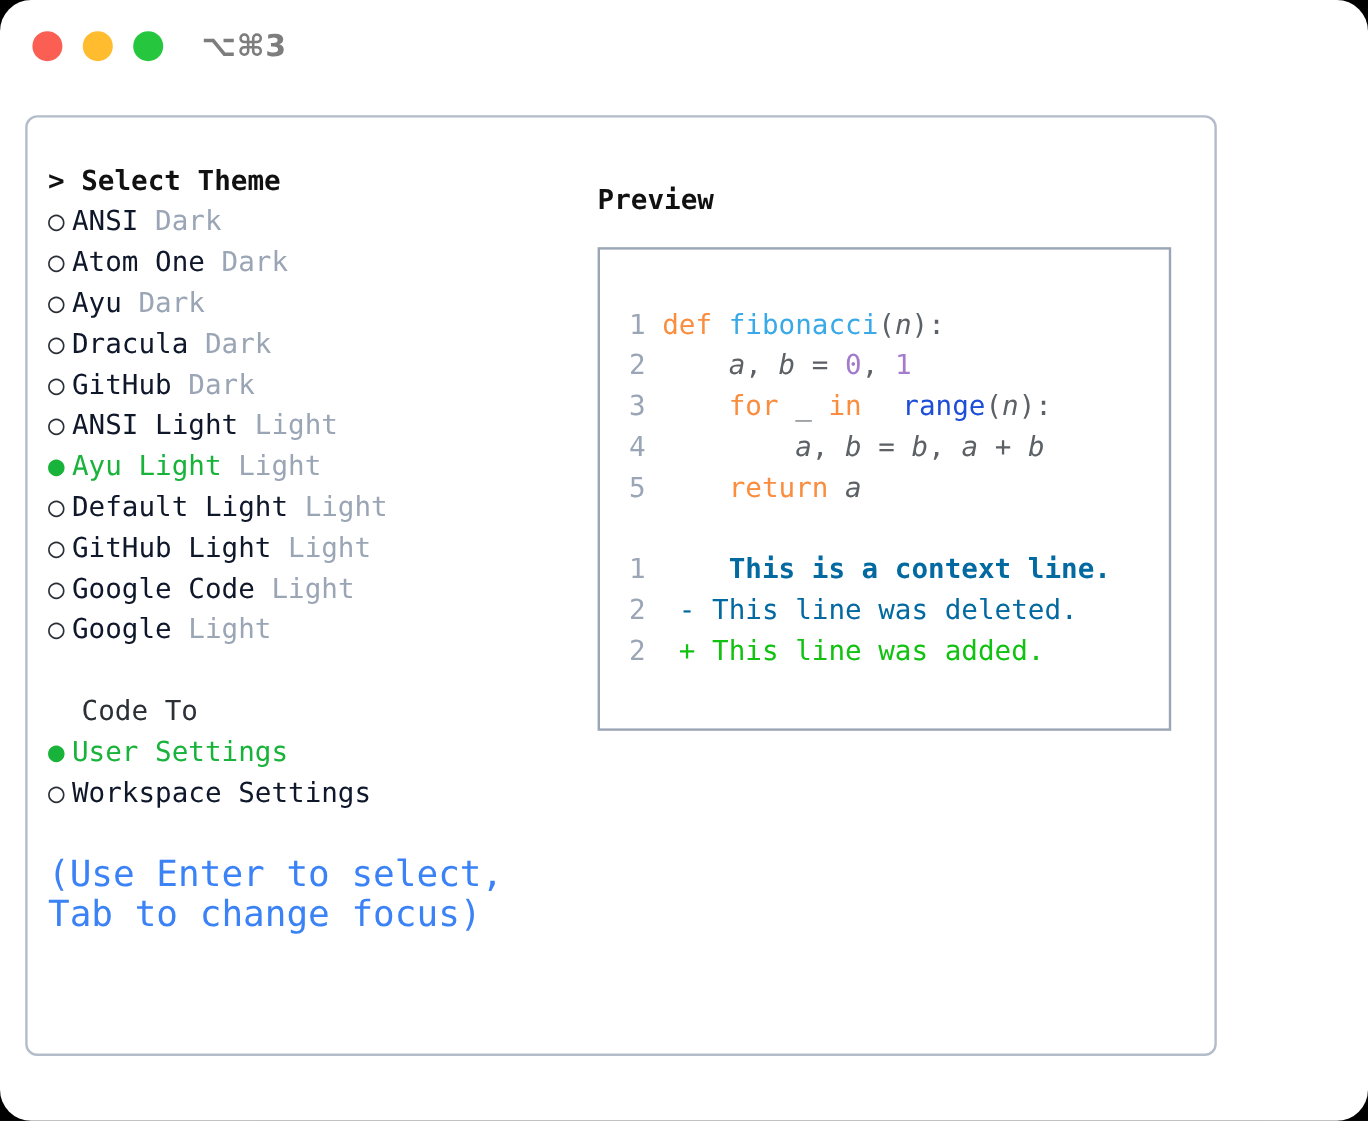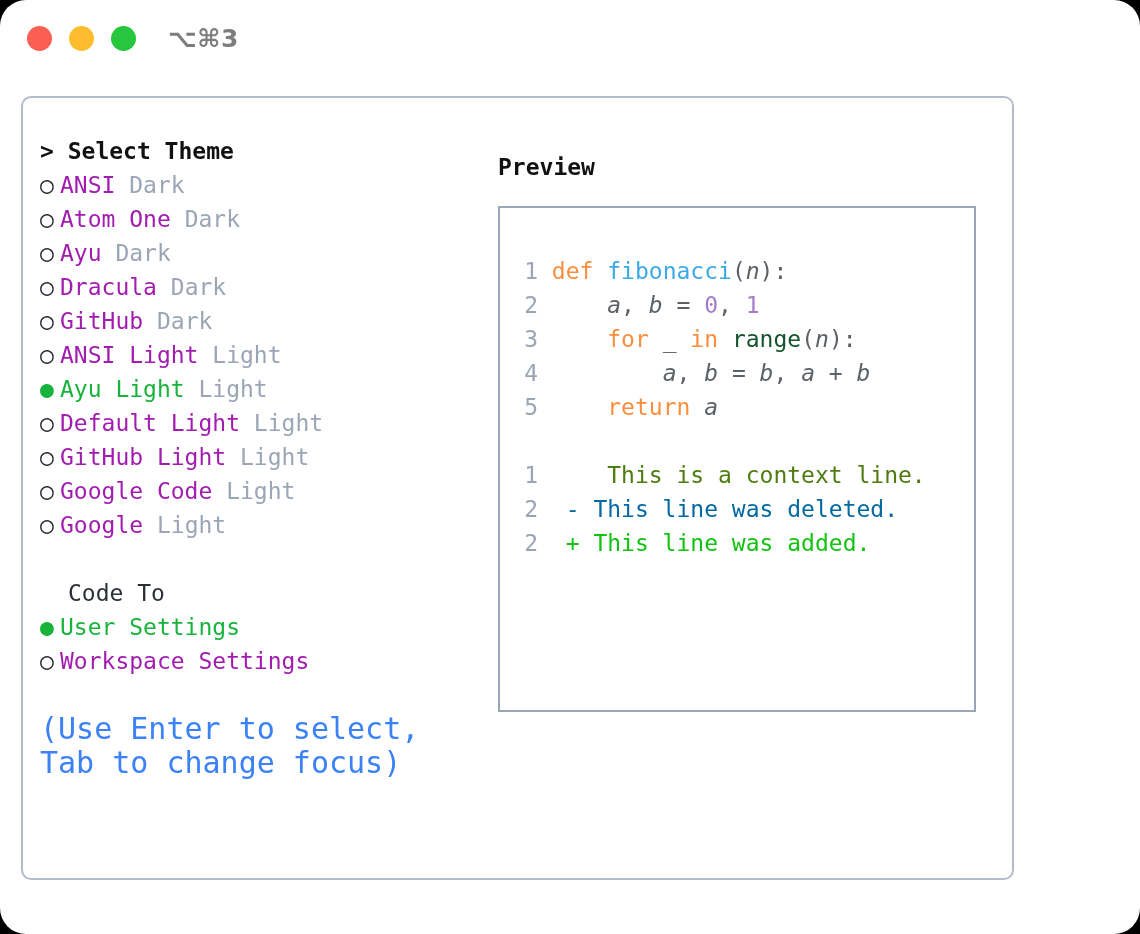--- a/index.html
+++ b/index.html
@@ -95,21 +95,21 @@
     white-space: pre;
     color: #2b2f36;
   }
   .radio {
     display: inline-block;
     width: 20px;
     color: #2b2f36;
   }
   .theme-row.selected .radio { color: #18b33a; }
   .theme-row.selected .tname { color: #18b33a; }
-  .tname { color: #a21caf; }
+  .tname { color: #0f172a; }
   .tkind { color: #9aa5b5; }
 
   .spacer-block { height: 34px; }
 
   .applyto-head {
     font-size: 23px;
     line-height: 34px;
     color: #2b2f36;
     white-space: pre;
     padding-left: 28px;
@@ -134,21 +134,21 @@
   .preview-head {
     font-size: 23px;
     font-weight: 700;
     color: #111111;
     line-height: 34px;
   }
 
   .preview-box {
     margin-top: 22px;
     width: 478px;
-    height: 506px;
+    height: 403px;
     border: 2px solid #9aa5b5;
     background: #ffffff;
     position: relative;
   }
 
   .code-area {
     position: absolute;
     left: 16px;
     top: 46px;
     right: 6px;
@@ -165,27 +165,27 @@
     width: 22px;
     text-align: right;
     color: #9aa5b5;
   }
 
   .blank-line { height: 34px; }
 
   
   .tok-kw     { color: #fa8d3e; }
   .tok-fn     { color: #3aa9e8; }
-  .tok-builtin{ color: #14532d; }
+  .tok-builtin{ color: #1d4ed8; margin-left: 20px; }
   .tok-num    { color: #a37acc; }
   .tok-var    { color: #5c6166; font-style: italic; }
   .tok-punc   { color: #5c6166; }
   .tok-plain  { color: #5c6166; }
 
-  .diff-ctx { color: #4d7c0f; }
+  .diff-ctx { color: #0369a1; font-weight: bold; }
   .diff-del { color: #0369a1; }
   .diff-add { color: #11c211; }
 </style>
 </head>
 <body>
 
 <div class="window">
 
   <div class="titlebar">
     <div class="lights">

